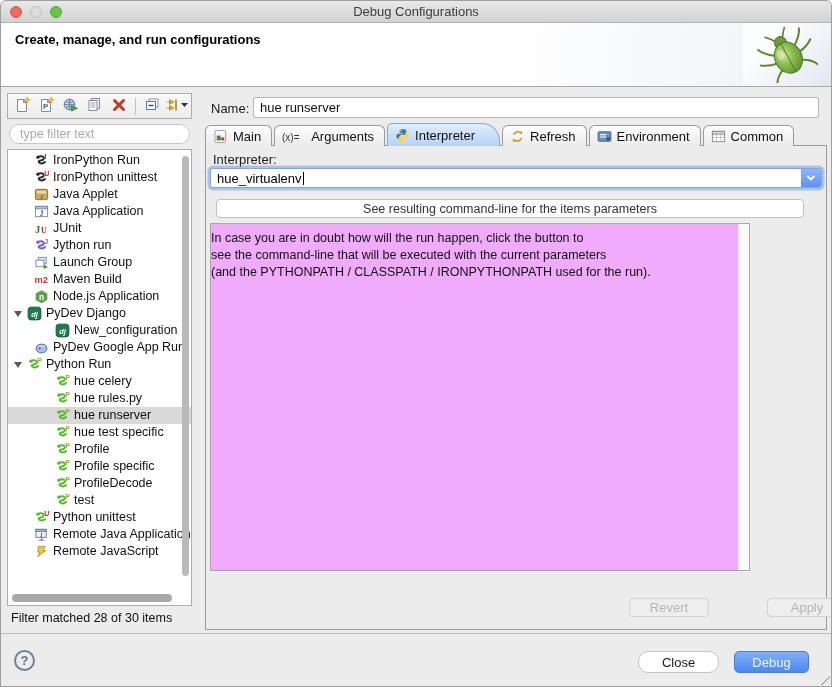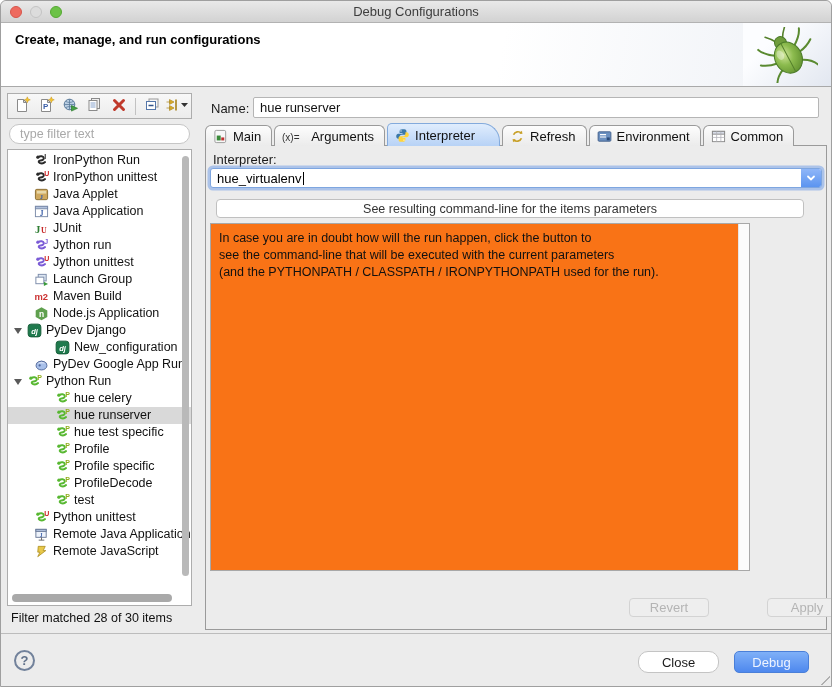--- a/index.html
+++ b/index.html
@@ -74,22 +74,22 @@
   .combo { position:absolute; left:209px; top:167px; width:612px; height:20px; background:#fff;
            border:1px solid #7ea6e0; border-radius:3px; box-shadow:0 0 0 2.5px rgba(121,163,232,.55);
            display:flex; align-items:center;justify-content:flex-end; }
   .combo-text { padding-left:6px; color:#000; }
   .caret-line { width:1px; height:13px; background:#000; margin-left:1px; }
   .combo-btn { margin-left:auto; width:20px; height:100%; border-radius:0 2px 2px 0;
                background:linear-gradient(#8fb6f8,#5b94f0); display:flex; align-items:center; justify-content:center; }
   .cmd-btn { position:absolute; left:215px; top:198px; width:588px; height:19px; background:#fff;
              border:1px solid #c0c0c0; border-radius:4px; font-family:"Liberation Sans",sans-serif;
              font-size:12.5px; color:#333; cursor:default; }
-  .info-area { position:absolute; left:209px; top:222px; width:540px; height:348px; background:#f97316;
-               border:1px solid #a8a8a8; padding:6px 20px 6px 8px; }
+  .info-area { position:absolute; left:209px; top:222px; width:540px; height:348px; background:#f0abfc;
+               border:1px solid #a8a8a8; padding:6px 20px 6px 0; }
   .info-line { font-size:12.5px; line-height:17px; color:#111; white-space:nowrap; }
   .info-scroll { position:absolute; right:0; top:0; width:11px; height:100%;
                  background:#fbfbfb; border-left:1px solid #e6e6e6; }
   .dis-btn { position:absolute; top:597px; width:80px; height:19px; background:#eeeeee;
              border:1px solid #d3d3d3; border-radius:4px; color:#b4b4b4;
              font-family:"Liberation Sans",sans-serif; font-size:13px; cursor:default; }
   #revertBtn { left:628px; } #applyBtn { left:766px; }
 
   
   .help-btn { position:absolute; left:13px; top:649px; width:21px; height:21px; border-radius:50%;
@@ -258,31 +258,20 @@
     <path d="M4.2 4.5 C7 2.7 10.2 3.5 10.4 5.4 10.6 7.2 8.6 7.8 6.9 7.9 4.9 8 4.3 9.6 6 10.5 7.8 11.4 10.4 11 11.8 9.7" fill="none" stroke="#7b5bd6" stroke-width="2.1" stroke-linecap="round"></path>
     <text x="11" y="6.6" font-size="7.5" font-weight="bold" fill="#7b5bd6" font-family="Liberation Sans,sans-serif">J</text>
             </svg>
           </span>
           <span class="tlabel">Jython run</span>
         </div>
         <div class="trow">
           <span style="width:26px;flex:none"></span>
           <span class="ticon">
             <svg width="15" height="15" viewBox="0 0 16 16">
-    <circle cx="4.1" cy="4.4" r="1.7" fill="#7b5bd6"></circle>
-    <path d="M4.2 4.5 C7 2.7 10.2 3.5 10.4 5.4 10.6 7.2 8.6 7.8 6.9 7.9 4.9 8 4.3 9.6 6 10.5 7.8 11.4 10.4 11 11.8 9.7" fill="none" stroke="#7b5bd6" stroke-width="2.1" stroke-linecap="round"></path>
-    <text x="11" y="6.6" font-size="7.5" font-weight="bold" fill="#cc2222" font-family="Liberation Sans,sans-serif">U</text>
-            </svg>
-          </span>
-          <span class="tlabel">Jython unittest</span>
-        </div>
-        <div class="trow">
-          <span style="width:26px;flex:none"></span>
-          <span class="ticon">
-            <svg width="15" height="15" viewBox="0 0 16 16">
               <rect x="4.5" y="2.5" width="8.5" height="7" fill="#dde6f2" stroke="#7a8aa8"></rect>
               <rect x="2" y="5.5" width="8.5" height="7" fill="#fff" stroke="#7a8aa8"></rect>
               <path d="M10.5 10.5 l4.5 2.2 -4.5 2.2 z" fill="#3a9a3a"></path>
             </svg>
           </span>
           <span class="tlabel">Launch Group</span>
         </div>
         <div class="trow">
           <span style="width:26px;flex:none"></span>
           <span class="ticon">
@@ -347,20 +336,31 @@
         <div class="trow">
           <span style="width:47px;flex:none"></span>
           <span class="ticon">
             <svg width="15" height="15" viewBox="0 0 16 16">
     <circle cx="4.1" cy="4.4" r="1.7" fill="#58b832"></circle>
     <path d="M4.2 4.5 C7 2.7 10.2 3.5 10.4 5.4 10.6 7.2 8.6 7.8 6.9 7.9 4.9 8 4.3 9.6 6 10.5 7.8 11.4 10.4 11 11.8 9.7" fill="none" stroke="#58b832" stroke-width="2.1" stroke-linecap="round"></path>
     <text x="11" y="6.6" font-size="7.5" font-weight="bold" fill="#8fae1b" font-family="Liberation Sans,sans-serif">P</text>
             </svg>
           </span>
           <span class="tlabel">hue celery</span>
+        </div>
+        <div class="trow">
+          <span style="width:47px;flex:none"></span>
+          <span class="ticon">
+            <svg width="15" height="15" viewBox="0 0 16 16">
+    <circle cx="4.1" cy="4.4" r="1.7" fill="#58b832"></circle>
+    <path d="M4.2 4.5 C7 2.7 10.2 3.5 10.4 5.4 10.6 7.2 8.6 7.8 6.9 7.9 4.9 8 4.3 9.6 6 10.5 7.8 11.4 10.4 11 11.8 9.7" fill="none" stroke="#58b832" stroke-width="2.1" stroke-linecap="round"></path>
+    <text x="11" y="6.6" font-size="7.5" font-weight="bold" fill="#8fae1b" font-family="Liberation Sans,sans-serif">P</text>
+            </svg>
+          </span>
+          <span class="tlabel">hue rules.py</span>
         </div>
         <div class="trow sel">
           <span style="width:47px;flex:none"></span>
           <span class="ticon">
             <svg width="15" height="15" viewBox="0 0 16 16">
     <circle cx="4.1" cy="4.4" r="1.7" fill="#58b832"></circle>
     <path d="M4.2 4.5 C7 2.7 10.2 3.5 10.4 5.4 10.6 7.2 8.6 7.8 6.9 7.9 4.9 8 4.3 9.6 6 10.5 7.8 11.4 10.4 11 11.8 9.7" fill="none" stroke="#58b832" stroke-width="2.1" stroke-linecap="round"></path>
     <text x="11" y="6.6" font-size="7.5" font-weight="bold" fill="#8fae1b" font-family="Liberation Sans,sans-serif">P</text>
             </svg>
           </span>

